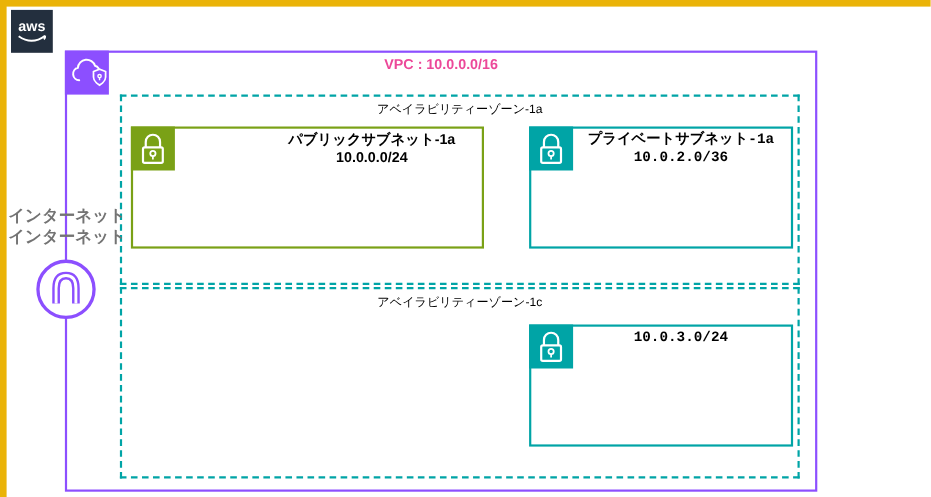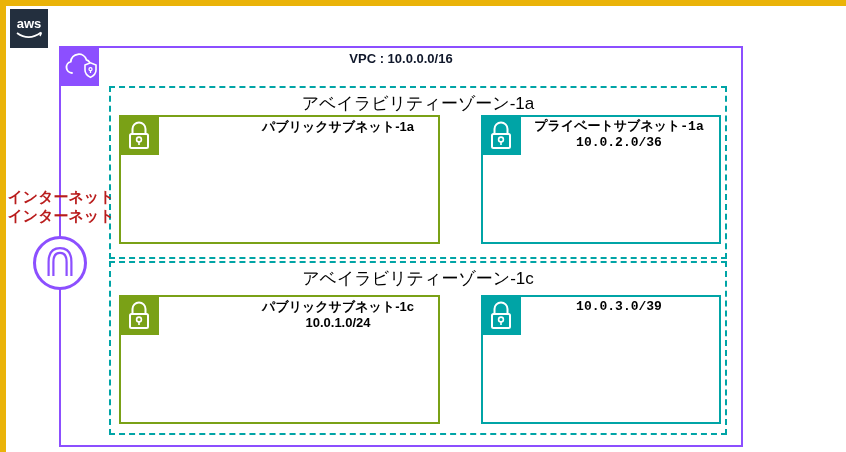--- a/index.html
+++ b/index.html
@@ -7,41 +7,41 @@
   .canvas{position:relative;width:842px;height:448px;border:6px solid #eab308;background:#fff;}
 
   
   .aws-logo{position:absolute;left:4px;top:3px;width:38px;height:39px;background:#232F3E;z-index:5;}
   .aws-logo svg{display:block;width:100%;height:100%;}
 
   
   .vpc-box{position:absolute;left:53px;top:40px;width:684px;height:401px;border:2px solid #8C4FFF;box-sizing:border-box;z-index:1;}
   .vpc-icon{position:absolute;left:53px;top:40px;width:40px;height:40px;background:#8C4FFF;z-index:3;}
   .vpc-icon svg{display:block;width:100%;height:100%;}
-  .vpc-label{position:absolute;left:53px;top:45px;width:684px;text-align:center;font-size:13px;font-weight:bold;color:#0f172a;z-index:2;}
+  .vpc-label{position:absolute;left:53px;top:45px;width:684px;text-align:center;font-size:13px;font-weight:bold;color:#ec4899;z-index:2;}
 
   
   .az{position:absolute;left:103px;width:618px;border:2px dashed #00A4A6;box-sizing:border-box;background:transparent;z-index:1;}
   .az-1a{top:80px;height:173px;}
   .az-1c{top:255px;height:174px;}
-  .az-label{margin-top:4px;text-align:center;font-size:17px;color:#000;}
+  .az-label{margin-top:4px;text-align:center;font-size:11px;color:#000;}
 
   
-  .subnet{position:absolute;box-sizing:border-box;background:#fff;z-index:2;height:129px;}
+  .subnet{position:absolute;box-sizing:border-box;background:#fff;z-index:2;height:111px;}
   .subnet.public{border:2px solid #7AA116;width:321px;left:113px;}
   .subnet.private{border:2px solid #00A4A6;width:240px;left:475px;font-family:Liberation Mono, monospace;}
   .row1{top:109px;} .row2{top:289px;}
   .subnet-icon{position:absolute;left:-2px;top:-2px;width:40px;height:40px;z-index:3;}
   .subnet.public .subnet-icon{background:#7AA116;}
   .subnet.private .subnet-icon{background:#00A4A6;}
   .subnet-icon svg{display:block;width:100%;height:100%;}
   .subnet-label{position:absolute;right:0;top:2px;width:200px;text-align:center;font-size:13px;font-weight:bold;line-height:16px;color:#000;}
 
   
-  .igw-label{position:absolute;left:0;top:181px;width:110px;text-align:center;font-size:15px;font-weight:bold;line-height:19px;color:#b91c1c;z-index:4;}
+  .igw-label{position:absolute;left:0;top:181px;width:110px;text-align:center;font-size:15px;font-weight:bold;line-height:19px;color:#737373;z-index:4;}
   .igw-circle{position:absolute;left:27px;top:230px;width:54px;height:54px;border:3px solid #8C4FFF;border-radius:50%;background:#fff;box-sizing:border-box;z-index:4;}
   .igw-circle svg{display:block;width:100%;height:100%;}
 </style>
 </head>
 <body>
 
 <div class="canvas">
 
   <div class="aws-logo">
     <svg viewBox="0 0 38 39">
@@ -85,60 +85,47 @@
     <div class="subnet-icon">
       <svg viewBox="0 0 40 40">
         <path d="M13.5 19 v-5 a6.5 6.5 0 0 1 13 0 v5" stroke="#ffffff" stroke-width="2" fill="none"></path>
         <rect x="11" y="19" width="18" height="14" rx="1.5" stroke="#ffffff" stroke-width="2" fill="none"></rect>
         <circle cx="20" cy="24.5" r="2.4" stroke="#ffffff" stroke-width="1.6" fill="none"></circle>
         <line x1="20" y1="26.9" x2="20" y2="30" stroke="#ffffff" stroke-width="1.6"></line>
       </svg>
     </div>
     <div class="subnet-label">
       <div>パブリックサブネット-1a</div>
+      <div>10.0.0.0/24</div>
     </div>
   </div>
 
   <div class="subnet private row1">
     <div class="subnet-icon">
       <svg viewBox="0 0 40 40">
         <path d="M13.5 19 v-5 a6.5 6.5 0 0 1 13 0 v5" stroke="#ffffff" stroke-width="2" fill="none"></path>
         <rect x="11" y="19" width="18" height="14" rx="1.5" stroke="#ffffff" stroke-width="2" fill="none"></rect>
         <circle cx="20" cy="24.5" r="2.4" stroke="#ffffff" stroke-width="1.6" fill="none"></circle>
         <line x1="20" y1="26.9" x2="20" y2="30" stroke="#ffffff" stroke-width="1.6"></line>
       </svg>
     </div>
     <div class="subnet-label">
       <div>プライベートサブネット-1a</div>
       <div>10.0.2.0/36</div>
     </div>
   </div>
 
-  <div class="subnet public row2">
-    <div class="subnet-icon">
-      <svg viewBox="0 0 40 40">
-        <path d="M13.5 19 v-5 a6.5 6.5 0 0 1 13 0 v5" stroke="#ffffff" stroke-width="2" fill="none"></path>
-        <rect x="11" y="19" width="18" height="14" rx="1.5" stroke="#ffffff" stroke-width="2" fill="none"></rect>
-        <circle cx="20" cy="24.5" r="2.4" stroke="#ffffff" stroke-width="1.6" fill="none"></circle>
-        <line x1="20" y1="26.9" x2="20" y2="30" stroke="#ffffff" stroke-width="1.6"></line>
-      </svg>
-    </div>
-    <div class="subnet-label">
-      <div>パブリックサブネット-1c</div>
-      <div>10.0.1.0/24</div>
-    </div>
-  </div>
 
   <div class="subnet private row2">
     <div class="subnet-icon">
       <svg viewBox="0 0 40 40">
         <path d="M13.5 19 v-5 a6.5 6.5 0 0 1 13 0 v5" stroke="#ffffff" stroke-width="2" fill="none"></path>
         <rect x="11" y="19" width="18" height="14" rx="1.5" stroke="#ffffff" stroke-width="2" fill="none"></rect>
         <circle cx="20" cy="24.5" r="2.4" stroke="#ffffff" stroke-width="1.6" fill="none"></circle>
         <line x1="20" y1="26.9" x2="20" y2="30" stroke="#ffffff" stroke-width="1.6"></line>
       </svg>
     </div>
     <div class="subnet-label">
-      <div>10.0.3.0/39</div>
+      <div>10.0.3.0/24</div>
     </div>
   </div>
 
 </div>
 
 </body></html>

